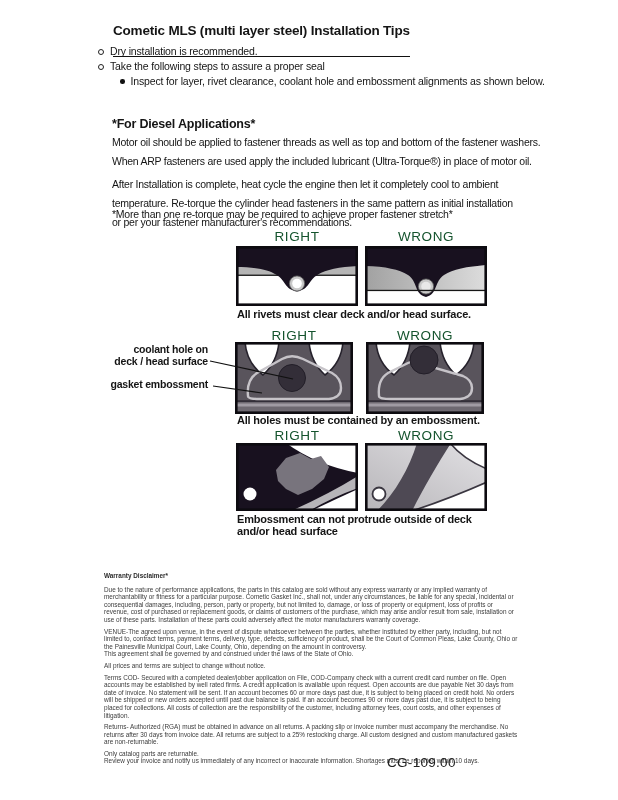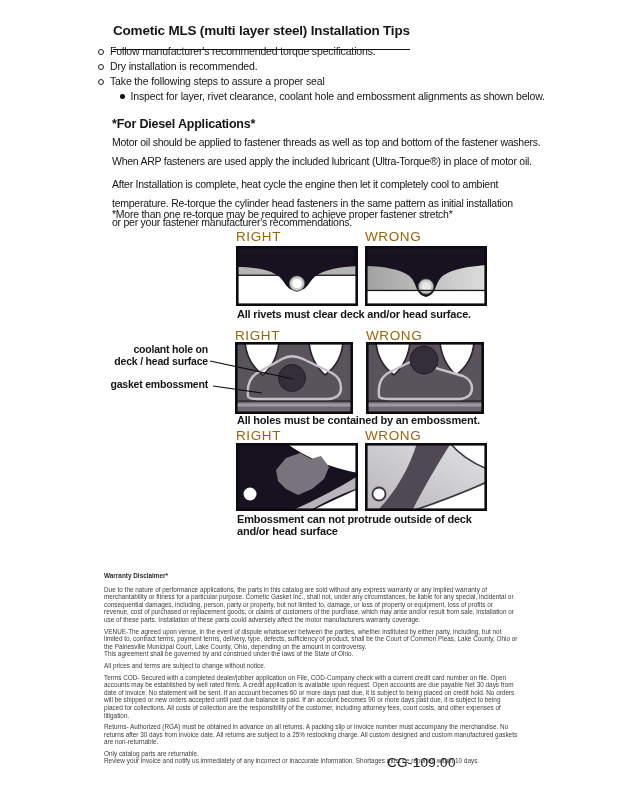--- a/index.html
+++ b/index.html
@@ -5,60 +5,56 @@
   html,body{margin:0;padding:0;background:#ffffff;}
   .page{
     position:relative;width:618px;height:800px;background:#ffffff;overflow:hidden;
     font-family:"Liberation Sans", sans-serif;color:#151515;
   }
   .abs{position:absolute;}
   .preline{white-space:pre-line;}
   
   .doc-title{
     font-size:13.5px;font-weight:bold;letter-spacing:-0.2px;
-    border-bottom:1.6px solid #111;padding-bottom:11px;display:inline-block;
+    border-bottom:1.6px solid #111;padding-bottom:18px;display:inline-block;
   }
   
   .tips{font-size:10.5px;letter-spacing:-0.15px;line-height:15px;white-space:nowrap;}
   .tips .row{display:flex;align-items:center;}
   .dot-open{
     width:4px;height:4px;border:1px solid #222;border-radius:50%;
     display:inline-block;margin:0 6px 0 2px;flex:0 0 auto;
   }
   .dot-filled{
     width:4.5px;height:4.5px;background:#111;border-radius:50%;
     display:inline-block;margin:0 6px 0 24px;flex:0 0 auto;
   }
   .section-heading{font-size:12.5px;font-weight:bold;letter-spacing:-0.2px;}
   .body-para{font-size:10.5px;letter-spacing:-0.25px;line-height:19px;}
   
-  .rw-label{font-size:13.5px;letter-spacing:0.6px;color:#a16207;text-align:left;}
+  .rw-label{font-size:13.5px;letter-spacing:0.6px;color:#14532d;text-align:center;}
   .diag-caption{font-size:11px;font-weight:bold;letter-spacing:-0.2px;line-height:11.5px;}
   .callout{font-size:10.5px;font-weight:bold;letter-spacing:-0.2px;line-height:11.5px;text-align:right;}
   svg{display:block;}
   
   .legal{font-size:6.4px;line-height:7.6px;color:#3c3c3c;letter-spacing:0;}
   .legal p{margin:0 0 4px 0;}
   .legal .lg-head{font-weight:bold;color:#2c2c2c;margin-bottom:6px;}
   .doc-number{font-size:13.5px;letter-spacing:0.3px;color:#222;}
 </style>
 </head>
 <body>
 
 <div class="page">
 
   <div class="abs" style="left:113px;top:21px;">
     <span class="doc-title">Cometic MLS (multi layer steel) Installation Tips</span>
   </div>
 
   <div class="abs tips" style="left:96px;top:44px;width:480px;">
-    <div class="row">
-      <span class="dot-open"></span>
-      <span>Follow manufacturer's recommended torque specifications.</span>
-    </div>
     <div class="row">
       <span class="dot-open"></span>
       <span>Dry installation is recommended.</span>
     </div>
     <div class="row">
       <span class="dot-open"></span>
       <span>Take the following steps to assure a proper seal</span>
     </div>
     <div class="row">
       <span class="dot-filled"></span>

